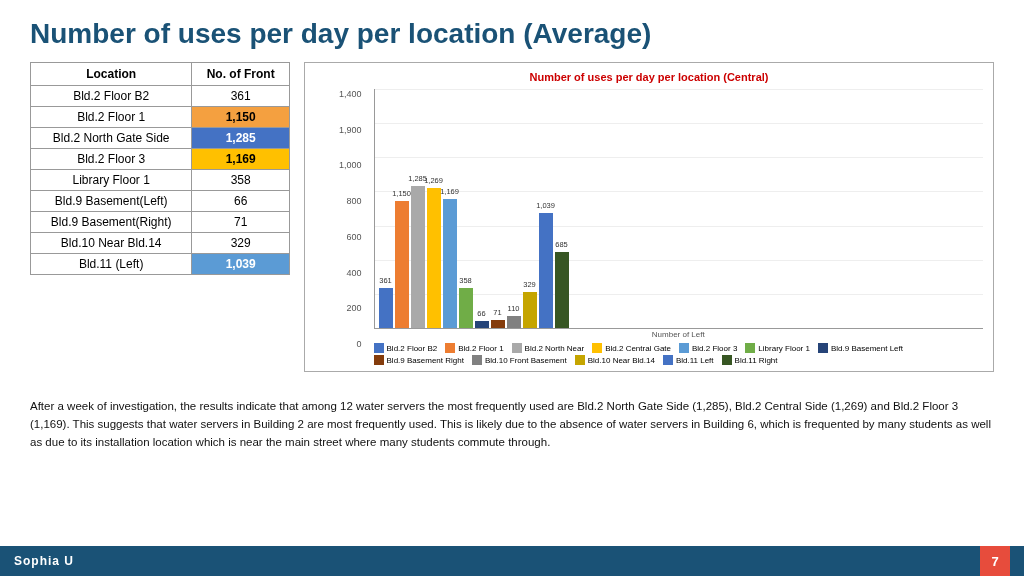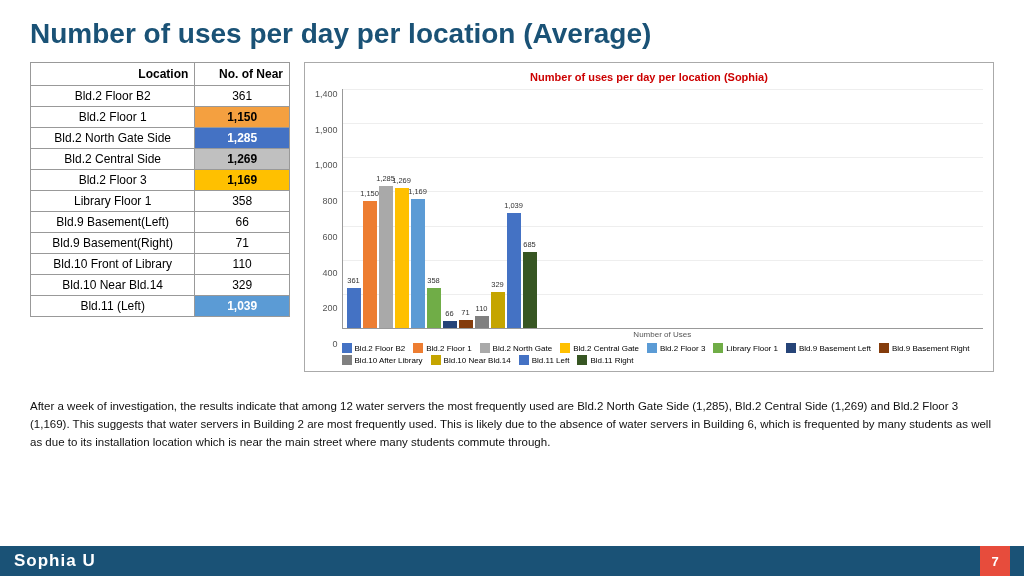--- a/index.html
+++ b/index.html
@@ -39,21 +39,21 @@
 
     table {
       width: 100%;
       border-collapse: collapse;
       font-size: 12px;
     }
 
     thead tr th {
       border: 1px solid #999;
       padding: 4px 6px;
-      text-align: right;
+      text-align: center;
       font-weight: bold;
       background: #fff;
     }
 
     tbody tr td {
       border: 1px solid #999;
       padding: 3px 6px;
       text-align: center;
     }
 
@@ -83,21 +83,22 @@
       font-weight: bold;
       color: #333;
       margin-bottom: 6px;
     }
 
     .chart-title span { color: #c00; }
 
     .chart-body {
       display: flex;
       flex: 1;
-      gap: 0;
+      gap: 8px;
+      margin-left: 24px;
     }
 
     .y-axis {
       display: flex;
       flex-direction: column;
       justify-content: space-between;
       align-items: flex-end;
       padding-right: 4px;
       font-size: 9px;
       color: #555;
@@ -196,21 +197,21 @@
       height: 30px;
       background: #1a5276;
       display: flex;
       align-items: center;
       justify-content: space-between;
       padding: 0 14px;
     }
 
     .footer-logo {
       color: #fff;
-      font-size: 17px;
+      font-size: 12px;
       font-weight: bold;
       letter-spacing: 1px;
     }
 
     .footer-page {
       background: #e74c3c;
       color: #fff;
       font-size: 13px;
       font-weight: bold;
       width: 30px;
@@ -234,75 +235,67 @@
 
   <h1 class="page-title">Number of uses per day per location (Average)</h1>
 
   <div class="content-area">
 
     <div class="table-container">
       <table>
         <thead>
           <tr>
             <th>Location</th>
-            <th>No. of Near</th>
+            <th>No. of Front</th>
           </tr>
         </thead>
         <tbody id="table-body">
             <tr>
               <td>Bld.2 Floor B2</td>
               <td>361</td>
             </tr>
             <tr>
               <td>Bld.2 Floor 1</td>
               <td class="highlight-orange">1,150</td>
             </tr>
             <tr>
               <td>Bld.2 North Gate Side</td>
               <td class="highlight-blue">1,285</td>
             </tr>
             <tr>
-              <td>Bld.2 Central Side</td>
-              <td class="highlight-gray">1,269</td>
-            </tr>
-            <tr>
               <td>Bld.2 Floor 3</td>
               <td class="highlight-yellow">1,169</td>
             </tr>
             <tr>
               <td>Library Floor 1</td>
               <td>358</td>
             </tr>
             <tr>
               <td>Bld.9 Basement(Left)</td>
               <td>66</td>
             </tr>
             <tr>
               <td>Bld.9 Basement(Right)</td>
               <td>71</td>
-            </tr>
-            <tr>
-              <td>Bld.10 Front of Library</td>
-              <td>110</td>
             </tr>
             <tr>
               <td>Bld.10 Near Bld.14</td>
               <td>329</td>
             </tr>
             <tr>
               <td>Bld.11 (Left)</td>
               <td class="highlight-ltblue">1,039</td>
             </tr>
           </tbody>
       </table>
     </div>
 
     <div class="chart-container">
       <div class="chart-title">
-        <span>Number of uses per day per location </span><span style="color:#c00">(Sophia)</span>
+        <span>Number of uses per day per location </span><span style="color:#c00">(Central)</span>
       </div>
       <div class="chart-body">
         <div class="y-axis" id="y-axis">
             <div>1,400</div>
             <div>1,900</div>
             <div>1,000</div>
             <div>800</div>
             <div>600</div>
             <div>400</div>
             <div>200</div>
@@ -364,33 +357,33 @@
                 <div class="bar" style="background-color: rgb(68, 114, 196); height: 115.01px; position: relative;">
                   <span class="bar-label">1,039</span>
                 </div>
               </div>
               <div class="bar-group">
                 <div class="bar" style="background-color: rgb(55, 86, 35); height: 75.795px; position: relative;">
                   <span class="bar-label">685</span>
                 </div>
               </div>
             </div>
-          <div class="no-uses-label">Number of Uses</div>
+          <div class="no-uses-label">Number of Left</div>
           <div class="legend-area" id="legend-area">
               <div class="legend-item">
                 <div class="legend-dot" style="background-color: rgb(68, 114, 196);"></div>
                 <span>Bld.2 Floor B2</span>
               </div>
               <div class="legend-item">
                 <div class="legend-dot" style="background-color: rgb(237, 125, 49);"></div>
                 <span>Bld.2 Floor 1</span>
               </div>
               <div class="legend-item">
                 <div class="legend-dot" style="background-color: rgb(169, 169, 169);"></div>
-                <span>Bld.2 North Gate</span>
+                <span>Bld.2 North Near</span>
               </div>
               <div class="legend-item">
                 <div class="legend-dot" style="background-color: rgb(255, 192, 0);"></div>
                 <span>Bld.2 Central Gate</span>
               </div>
               <div class="legend-item">
                 <div class="legend-dot" style="background-color: rgb(91, 155, 213);"></div>
                 <span>Bld.2 Floor 3</span>
               </div>
               <div class="legend-item">
@@ -400,21 +393,21 @@
               <div class="legend-item">
                 <div class="legend-dot" style="background-color: rgb(38, 68, 120);"></div>
                 <span>Bld.9 Basement Left</span>
               </div>
               <div class="legend-item">
                 <div class="legend-dot" style="background-color: rgb(132, 60, 12);"></div>
                 <span>Bld.9 Basement Right</span>
               </div>
               <div class="legend-item">
                 <div class="legend-dot" style="background-color: rgb(128, 128, 128);"></div>
-                <span>Bld.10 After Library</span>
+                <span>Bld.10 Front Basement</span>
               </div>
               <div class="legend-item">
                 <div class="legend-dot" style="background-color: rgb(197, 165, 0);"></div>
                 <span>Bld.10 Near Bld.14</span>
               </div>
               <div class="legend-item">
                 <div class="legend-dot" style="background-color: rgb(68, 114, 196);"></div>
                 <span>Bld.11 Left</span>
               </div>
               <div class="legend-item">

